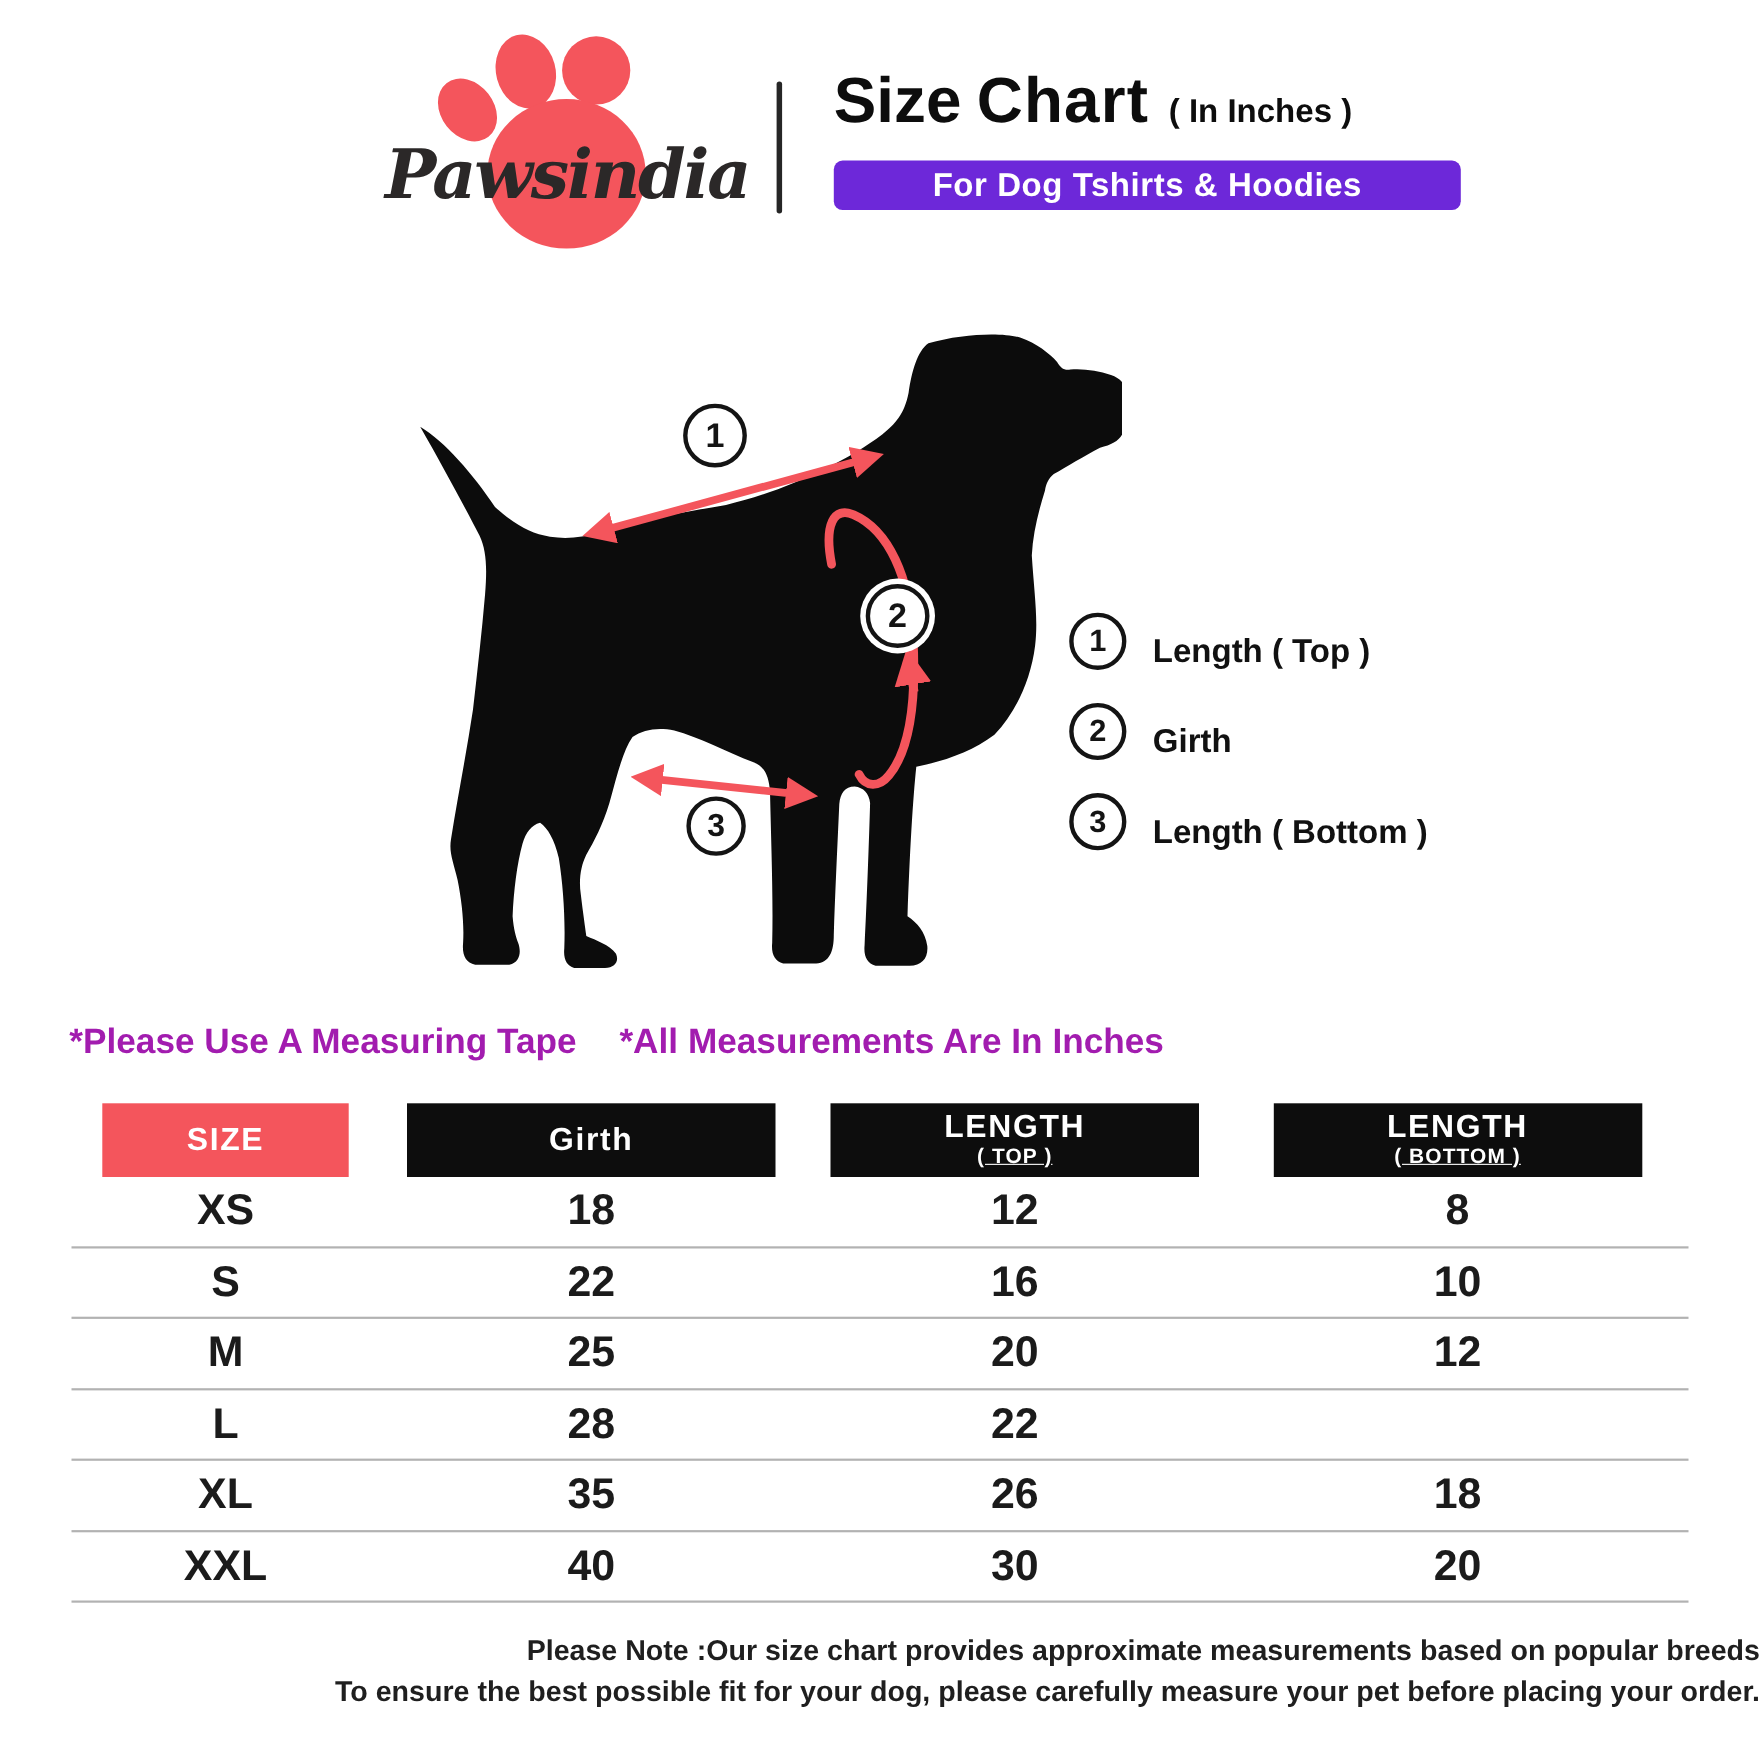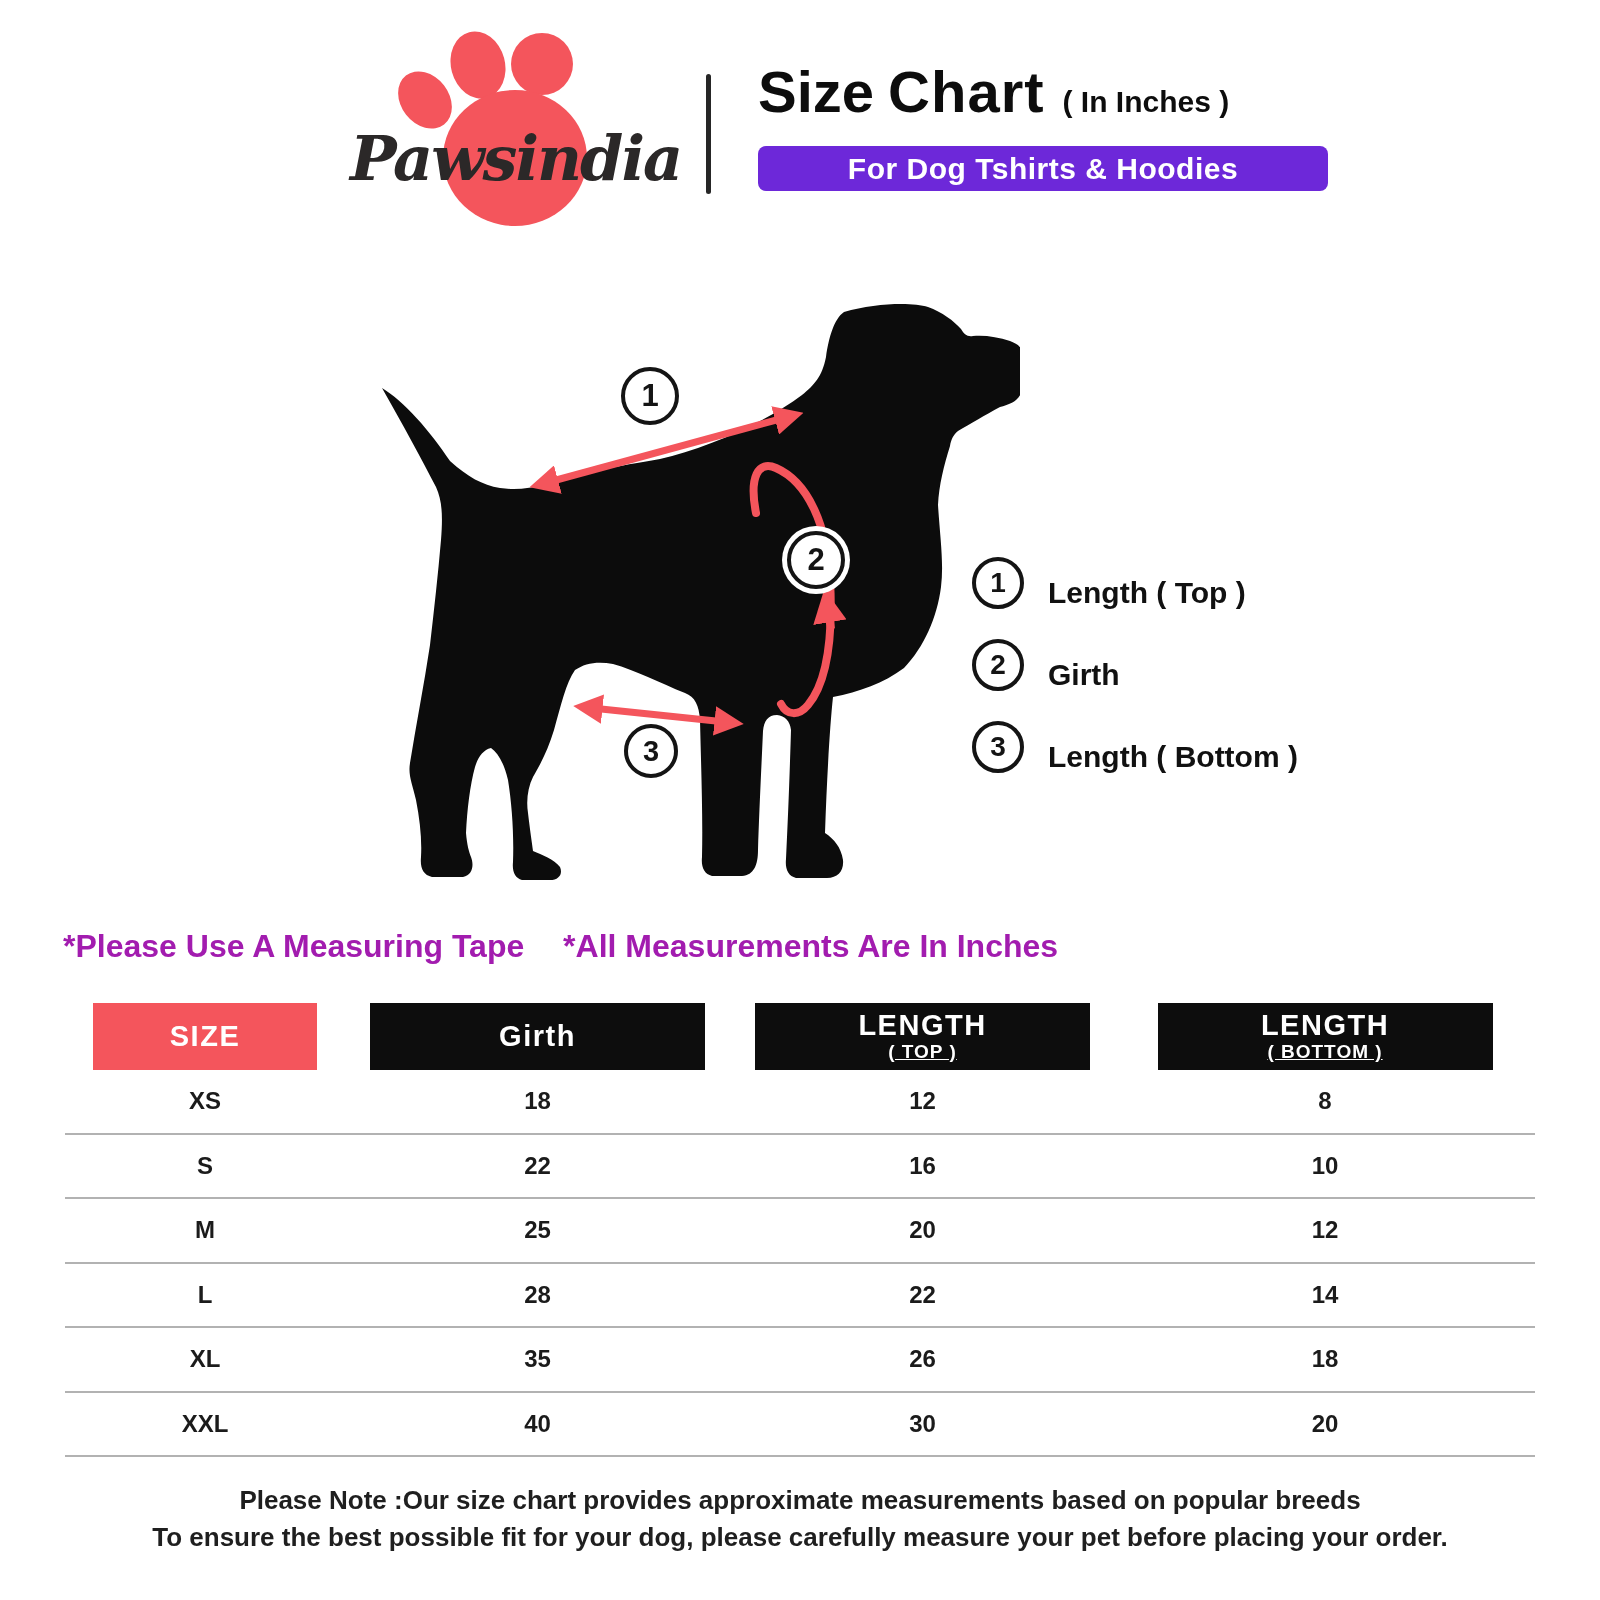--- a/index.html
+++ b/index.html
@@ -67,25 +67,25 @@
     align-items: center; justify-content: center; color: #ffffff;
   }
   .hbox-size { width: 224px; background: #f4555c; }
   .hbox-dark { width: 335px; background: #0d0d0d; }
   .hline1 { font-size: 29px; font-weight: 700; letter-spacing: 1.5px; line-height: 1.05; }
   .hline2 { font-size: 19px; font-weight: 700; letter-spacing: 1px; line-height: 1.15; text-decoration: underline; }
   .hline2:empty { display: none; }
   .tbody-row { height: 64.5px; border-bottom: 2px solid #b2b2b2; }
   .tcell {
     display: flex; align-items: center; justify-content: center;
-    font-size: 24px; font-weight: 700; color: #1b1b1b;
+    font-size: 39px; font-weight: 700; color: #1b1b1b;
   }
   
   .footer {
-    position: absolute; left: 0; top: 1482px; width: 1600px; text-align: center;
+    position: absolute; left: 0; top: 1482px; width: 1600px; text-align: right;
     font-size: 26px; font-weight: 700; color: #1f1f1f; line-height: 1.42;
   }
 </style>
 </head>
 <body>
 
 <div class="canvas">
 
   <div class="logo-wrap">
     <svg class="paw-svg" viewBox="0 0 260 220">
@@ -215,21 +215,20 @@
     <div class="trow tbody-row">
       <div class="tcell">M</div>
       <div class="tcell">25</div>
       <div class="tcell">20</div>
       <div class="tcell">12</div>
     </div>
     <div class="trow tbody-row">
       <div class="tcell">L</div>
       <div class="tcell">28</div>
       <div class="tcell">22</div>
-      <div class="tcell">14</div>
     </div>
     <div class="trow tbody-row">
       <div class="tcell">XL</div>
       <div class="tcell">35</div>
       <div class="tcell">26</div>
       <div class="tcell">18</div>
     </div>
     <div class="trow tbody-row">
       <div class="tcell">XXL</div>
       <div class="tcell">40</div>

